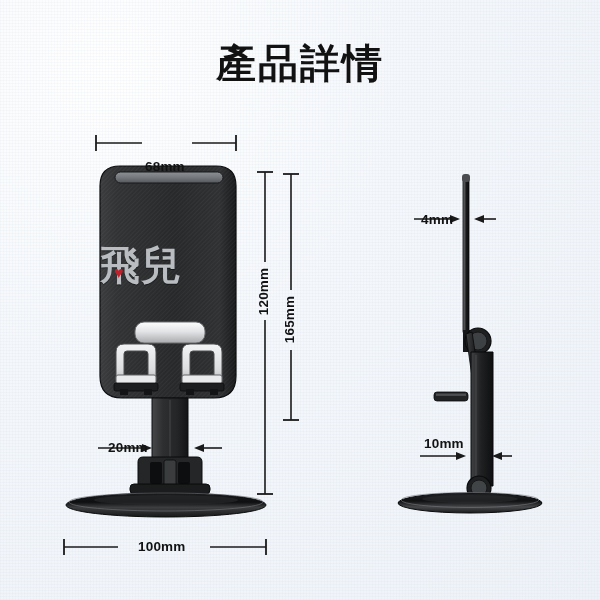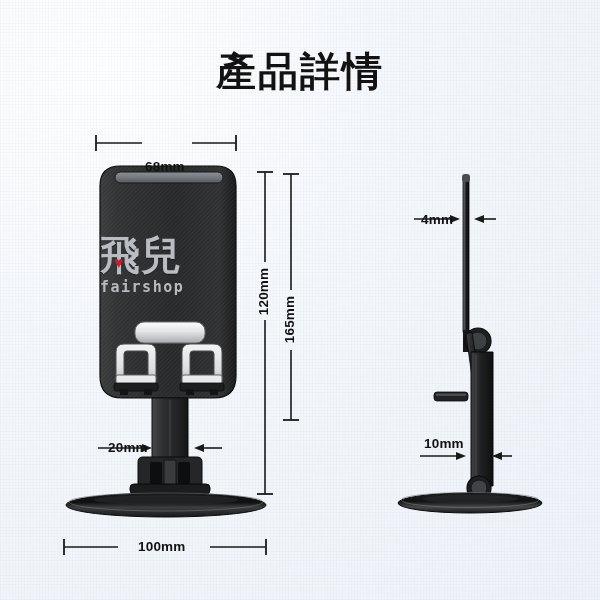--- a/index.html
+++ b/index.html
@@ -15,21 +15,21 @@
   }
   
   #stage:before{
     content:"";position:absolute;inset:0;pointer-events:none;
     background-image:
       repeating-linear-gradient(0deg, rgba(190,200,215,.16) 0 1px, transparent 1px 3px),
       repeating-linear-gradient(90deg, rgba(190,200,215,.13) 0 1px, transparent 1px 3px);
     opacity:.55;
   }
   #title{
-    position:absolute;left:0;top:44px;width:600px;text-align:center;
+    position:absolute;left:0;top:36px;width:600px;text-align:center;
     font-size:40px;font-weight:bold;color:#121212;letter-spacing:2px;
     font-family:"DejaVu Sans","Liberation Sans",sans-serif;
   }
   .dimlabel{
     position:absolute;font-size:13.5px;font-weight:bold;color:#121212;
     white-space:nowrap;letter-spacing:.2px;
   }
   .vlabel{ transform-origin:center center; }
   svg.art{position:absolute;left:0;top:0;width:600px;height:600px;}
   .wm{
@@ -247,21 +247,20 @@
         <polygon points="492,456 502,452 502,460" stroke="none"></polygon>
       </g>
     </g>
   </svg>
 
   <div class="wm" style="left:100px;top:232px;width:136px;height:66px;">
     <div style="position:relative;">
       <span class="wm-cjk">飛兒</span>
       <span class="wm-heart">♥</span>
     </div>
-    <span class="wm-en">fairshop</span>
   </div>
 
   <div class="dimlabel" style="left:145px;top:135px;margin-top:24px;">68mm</div>
 
   <div class="dimlabel vlabel" style="left:240px;top:284px;transform:rotate(-90deg);">120mm</div>
 
   <div class="dimlabel vlabel" style="left:266px;top:312px;transform:rotate(-90deg);">165mm</div>
 
   <div class="dimlabel" style="left:108px;top:440px;">20mm</div>
 

